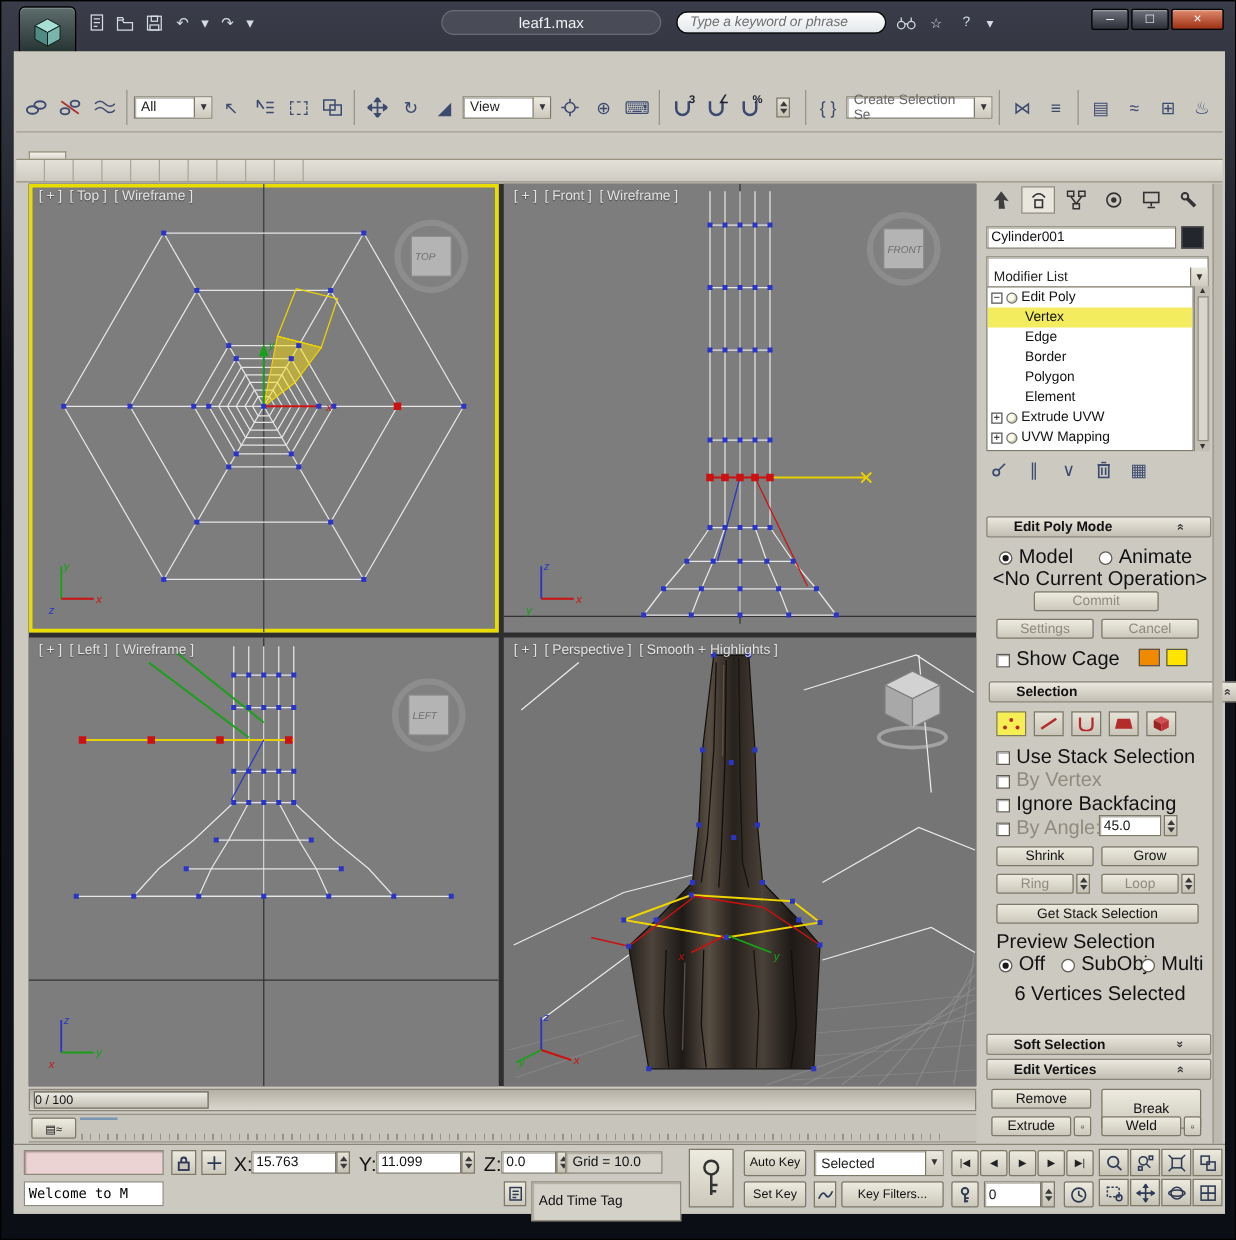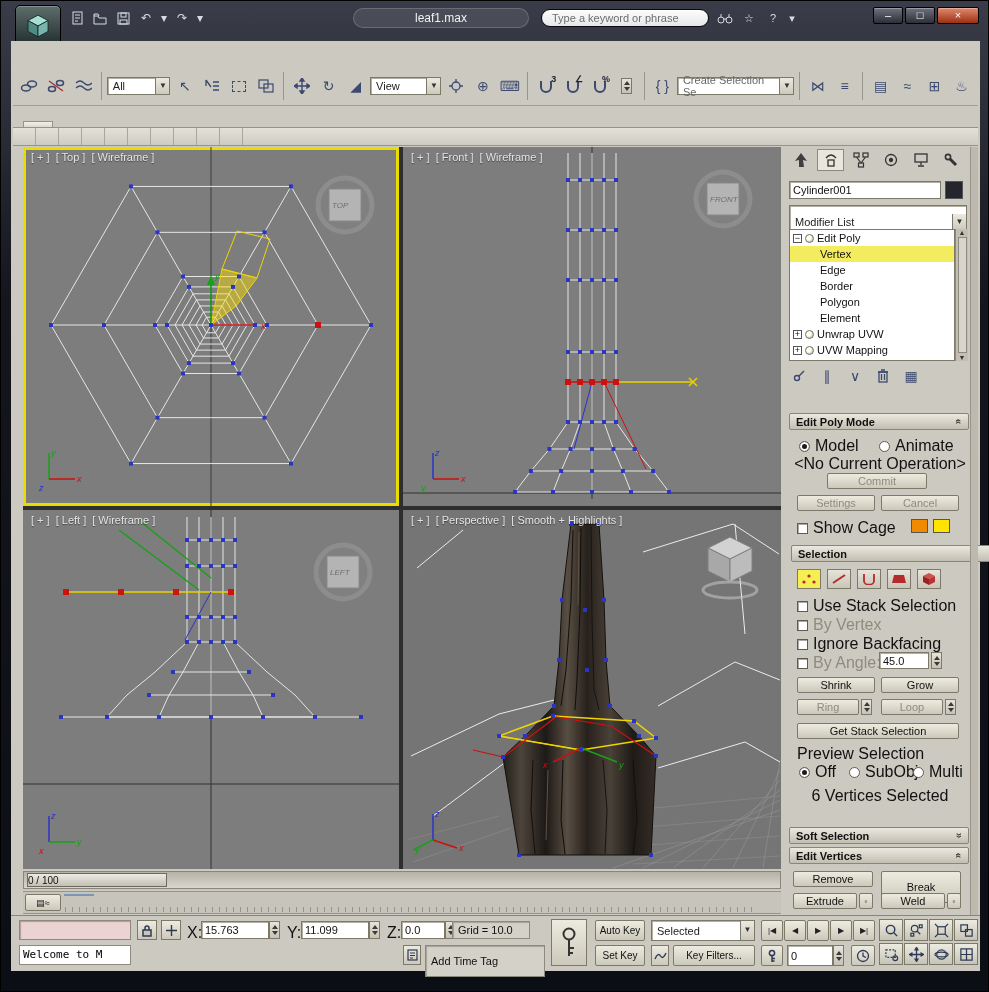--- a/index.html
+++ b/index.html
@@ -5,21 +5,21 @@
 *{margin:0;padding:0;box-sizing:border-box;font-family:"Liberation Sans",sans-serif}
 html,body{width:989px;height:992px;overflow:hidden;background:#0c0e15}
 #root{position:relative;width:989px;height:992px;background:linear-gradient(#3a3d49,#14151d 30%,#0c0e15);border:1px solid #000}
 .abs{position:absolute}
 .client{left:10px;top:40px;width:969px;height:930px;background:#ccc9c0}
 
 .appbtn{left:14px;top:4px;width:46px;height:42px;border-radius:5px;background:linear-gradient(#5e6e6c,#1f2c2b);border:1px solid #000;box-shadow:inset 0 1px 0 rgba(255,255,255,.25);display:flex;align-items:center;justify-content:center}
 .qat{left:66px;top:8px;display:flex;align-items:center;gap:3px}
 .qicon{width:20px;height:18px;display:flex;align-items:center;justify-content:center;color:#d6dbe4;font-size:12px}
 .titlepill{left:352px;top:7px;width:176px;height:20px;border-radius:10px;background:rgba(255,255,255,.09);border:1px solid rgba(255,255,255,.18);color:#f0f2f5;font-size:12px;text-align:center;line-height:18px}
-.searchbox{left:540px;top:8px;width:168px;height:18px;border-radius:9px;background:linear-gradient(#fdfdfd,#e4e7ea);border:1px solid #0a0a0a;color:#6e6e6e;font-size:11px;padding:1px 10px;line-height:14px}
+.searchbox{left:540px;top:8px;width:168px;height:18px;border-radius:9px;background:linear-gradient(#fdfdfd,#e4e7ea);border:1px solid #0a0a0a;color:#6e6e6e;font-style:italic;font-size:11px;padding:1px 10px;line-height:14px}
 .ic-ico{width:20px;height:18px;display:flex;align-items:center;justify-content:center;color:#d6dbe4;font-size:11px}
 .winbtn{width:30px;height:17px;border:1px solid #000;border-radius:2px;background:linear-gradient(#70737e,#2c2e38);color:#fff;font-size:11px;text-align:center;line-height:14px;box-shadow:inset 0 1px 0 rgba(255,255,255,.3)}
 .winbtn.close{width:42px;background:linear-gradient(#e08a6e,#9c2f12)}
 
 .menubar{left:62px;top:44px;width:908px;height:21px;display:flex;align-items:center;gap:2px}
 .mitem{padding:2px 9px;font-size:12px;color:#141414}
 
 .toolbar{left:12px;top:66px;width:965px;height:39px;display:flex;align-items:center;gap:2px;padding:0 4px;border-bottom:1px solid #a29e91}
 .ti{width:26px;height:26px;display:flex;align-items:center;justify-content:center;font-size:14px;color:#3c4a70}
 .vsep{width:1px;height:28px;background:#98948a;margin:0 3px}
@@ -47,21 +47,21 @@
 .cptab.active{background:#e9e6dd;border:1px solid #8d897c}
 .fieldw{background:#fff;border:1px solid #7d7969;box-shadow:inset 1px 1px 0 #b3afa3;font-size:11px;display:flex;align-items:center;padding:0 3px;color:#111}
 .stack{background:#fff;border:1px solid #7d7969;overflow:hidden}
 .srow{height:16px;display:flex;align-items:center;font-size:11px;gap:3px;padding-left:3px;color:#111}
 .srow.subobject{padding-left:30px}
 .srow.selected{background:#f3ec5e}
 .exp{width:9px;height:9px;border:1px solid #555;background:#fff;font-size:9px;line-height:7px;text-align:center}
 .exp:empty{visibility:hidden}
 .bulb{width:9px;height:9px;border-radius:50%;background:#fffdec;border:1px solid #6f6f6f;box-shadow:inset -1px -1px 1px #c9c9a9}
 .sscroll{background:#c2beb3;border-left:1px solid #8d897c;display:flex;flex-direction:column;justify-content:space-between;align-items:center;font-size:7px;color:#333}
-.roll{height:17px;background:linear-gradient(#ebe8df,#c2beb2);border:1px solid #89857a;border-radius:2px;display:flex;align-items:center;padding:0 6px;font-weight:bold;font-size:11px;color:#111}
+.roll{height:17px;background:linear-gradient(#ebe8df,#c2beb2);border:1px solid #89857a;border-radius:2px;display:flex;align-items:center;padding:0 21px;font-weight:bold;font-size:11px;color:#111}
 .chev{margin-left:auto;font-size:10px;color:#333;display:inline-block}
 .chev.up{transform:rotate(90deg)}
 .chev.dn{transform:rotate(-90deg)}
 .b{background:linear-gradient(#edebdf,#ccc8bc);border:1px solid #7d7969;border-radius:2px;font-size:11px;text-align:center;color:#111;display:flex;align-items:center;justify-content:center}
 .b.dis{color:#8f8b7f}
 .cb{width:11px;height:11px;background:#fff;border:1px solid #5f5b50;box-shadow:inset 1px 1px 0 #aaa;flex:none}
 .rad{width:11px;height:11px;border-radius:50%;background:#fff;border:1px solid #5f5b50;flex:none}
 .rad.on{box-shadow:inset 0 0 0 2px #fff, inset 0 0 0 6px #1a1a1a}
 .lbl{font-size:16px;color:#111}
 .lbl.dis{color:#8f8b7f}
@@ -689,21 +689,21 @@
 
           <span>Polygon</span>
         </div>
         <div class="srow subobject">
 
           <span>Element</span>
         </div>
         <div class="srow modifier">
           <span class="exp">+</span>
           <span class="bulb"></span>
-          <span>Unwrap UVW</span>
+          <span>Extrude UVW</span>
         </div>
         <div class="srow modifier">
           <span class="exp">+</span>
           <span class="bulb"></span>
           <span>UVW Mapping</span>
         </div>
       </div>
     <div class="sscroll abs" style="left:170px;top:82px;width:13px;height:132px">
         <span>▲</span>
         <span style="flex:1;width:9px;background:#d8d5cc;border:1px solid #8d897c;margin:1px 0"></span>

